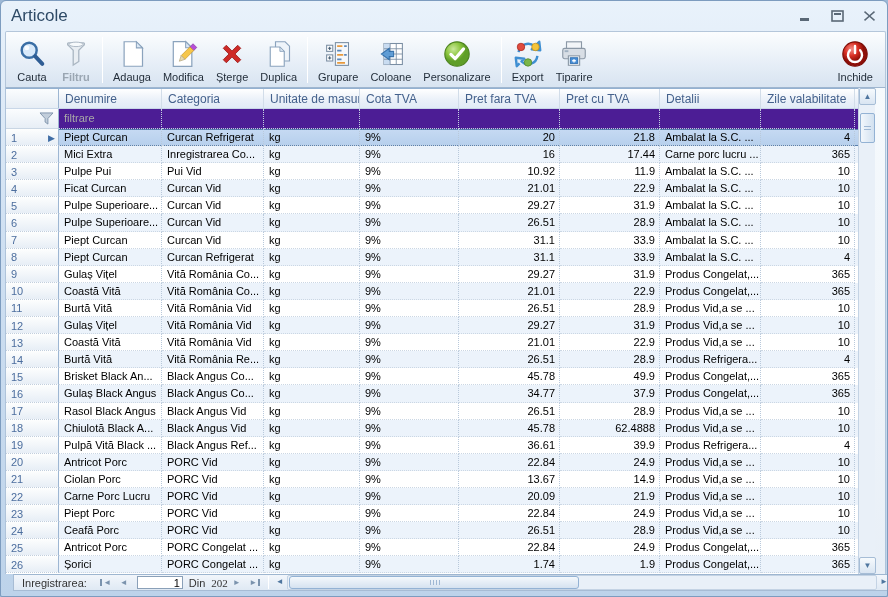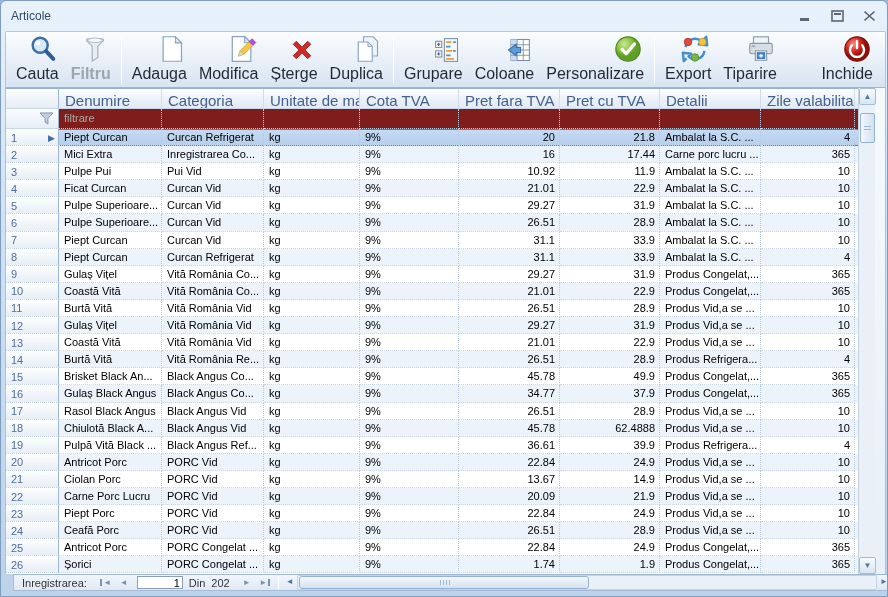--- a/index.html
+++ b/index.html
@@ -6,46 +6,46 @@
   html,body { width:888px; height:597px; }
   body { font-family: "Liberation Sans", sans-serif; background:#9db8d6; }
 
   
   .window { position:relative; width:888px; height:597px;
     background:linear-gradient(180deg,#e9f2fb 0%,#cfe0f2 40%,#bdd3ea 100%);
     border:1px solid #7d9cbf; border-radius:6px 6px 2px 2px; overflow:hidden; }
 
   
   .titlebar { position:absolute; left:0; top:0; right:0; height:30px; display:flex; align-items:center; }
-  .titlebar .title { margin-left:10px; font-size:12px; color:#2e4a66; }
+  .titlebar .title { margin-left:10px; font-size:17px; color:#2e4a66; }
   .winbtns { position:absolute; right:10px; top:8px; display:flex; gap:16px; }
   .winbtn { width:16px; height:14px; display:flex; align-items:center; justify-content:center; cursor:default; }
 
   
   .toolbar { position:absolute; left:4px; top:30px; width:881px; height:57px; display:flex; align-items:stretch;
     background:linear-gradient(180deg,#fbfdfe 0%,#e9f0f8 50%,#d8e4f1 100%);
     border:1px solid #b4c6da; border-bottom:1px solid #9fb6cf; border-radius:2px 2px 0 0; padding:2px 2px 1px 4px; }
-  .tbtn { display:flex; flex-direction:column; align-items:flex-end; justify-content:flex-end; padding:2px 6px 3px;
-    font-size:16px; color:#1f2a36; border-radius:3px; }
+  .tbtn { display:flex; flex-direction:column; align-items:center; justify-content:flex-end; padding:2px 6px 3px;
+    font-size:11px; color:#1f2a36; border-radius:3px; }
   .tbtn .ticon { width:32px; height:32px; display:flex; align-items:center; justify-content:center; margin-bottom:1px; }
   .tbtn.disabled { color:#9aa6b2;font-weight:bold; }
   .tsep { width:1px; background:#b7c5d6; border-right:1px solid #ffffff; margin:3px 4px; }
   .tbtn.close-app { margin-left:auto; margin-right:4px; }
 
   
   .grid { position:absolute; left:4px; top:87px; width:881px; height:486px; background:#ffffff;
     border-left:1px solid #aec3da; border-right:1px solid #aec3da; }
   .ghead { display:flex; height:21px; background:linear-gradient(180deg,#ffffff,#ebf1f9 55%,#e1ebf6);
     border-top:1px solid #93b1d1; border-bottom:1px solid #c9d7e8; }
   .ghead .corner { width:53px; border-right:1px solid #9db6d2; background:linear-gradient(180deg,#fbfdfe,#e6edf5); }
-  .hcell { font-size:15px; color:#44618c; padding:3px 0 0 6px; border-right:1px solid #d2dde9;
+  .hcell { font-size:12px; color:#44618c; padding:3px 0 0 6px; border-right:1px solid #d2dde9;
     white-space:nowrap; overflow:hidden; }
   .hfiller { flex:1; }
 
-  .frow { display:flex; height:20px; background:#7f1d1d; }
+  .frow { display:flex; height:20px; background:#4c1d95; }
   .frow .fhead { width:53px; background:linear-gradient(180deg,#fbfdfe,#e7eef6);
     border-right:1px solid #9db6d2; border-bottom:1px solid #c9d6e4; display:flex; align-items:center; justify-content:flex-end; padding-right:4px; }
   .fcell { font-size:11px; color:#a8a8a8; padding:3px 0 0 5px; border-right:1px dotted #c3d0df; border-bottom:1px dotted #c3d0df;
     white-space:nowrap; overflow:hidden; }
   .ffiller { flex:1; }
 
   .rows { height:445px; overflow:hidden; background:#fff; }
   .row { display:flex; height:17.1px; background:#ffffff; }
   .row:nth-child(even) { background:#ecf3fb; }
   .row.selected { background:linear-gradient(180deg,#c6daf3,#b6cfec);
@@ -74,21 +74,21 @@
 
   
   .statusbar { position:absolute; left:12px; top:573px; width:881px; height:17px; display:flex; align-items:center;
     background:linear-gradient(180deg,#f2f6fb,#dfe9f4); border:1px solid #a7bcd4; border-top:1px solid #9eb6d0; font-size:11px; color:#333; }
   .statusbar .slabel { margin:0 10px 0 8px; }
   .navbtn { display:flex; align-items:center; justify-content:center; width:18px; height:14px; color:#7b93ad; font-size:8px; gap:1px; }
   .navbtn .bar { width:2px; height:7px; background:currentColor; }
   .recbox { width:46px; height:13px; border:1px solid #8aa0b8; background:#fff; font-size:11px; text-align:right; padding-right:2px;
     font-family:"Liberation Sans",sans-serif; margin:0 4px; }
   .oflabel { margin:0 6px 0 2px; }
-  .total { margin-right:8px; }
+  .total { margin-right:0;font-family:Liberation Serif, serif; }
   .ssep { width:1px; height:13px; background:#b2c2d4; border-right:1px solid #fff; margin:0 4px; }
   .hscroll { flex:1; display:flex; align-items:center; height:15px; margin-right:2px; }
   .hbtn { width:14px; height:15px; color:#4f769f; font-size:8px; line-height:14px; text-align:center; flex:none; }
   .htrack { flex:1; height:15px; position:relative; background:#e9f0f8; border:1px solid #c4d3e4; border-radius:2px; }
   .hthumb { position:absolute; left:1px; top:0px; width:290px; height:13px;
     background:linear-gradient(180deg,#f4f8fc,#d5e2f0); border:1px solid #93b2d4; border-radius:3px; }
   .hthumb .grip { position:absolute; top:3px; bottom:3px; left:140px; width:10px;
     background:repeating-linear-gradient(90deg,#9fb8d4 0 1px,transparent 1px 3px); }
 </style>
 </head>

